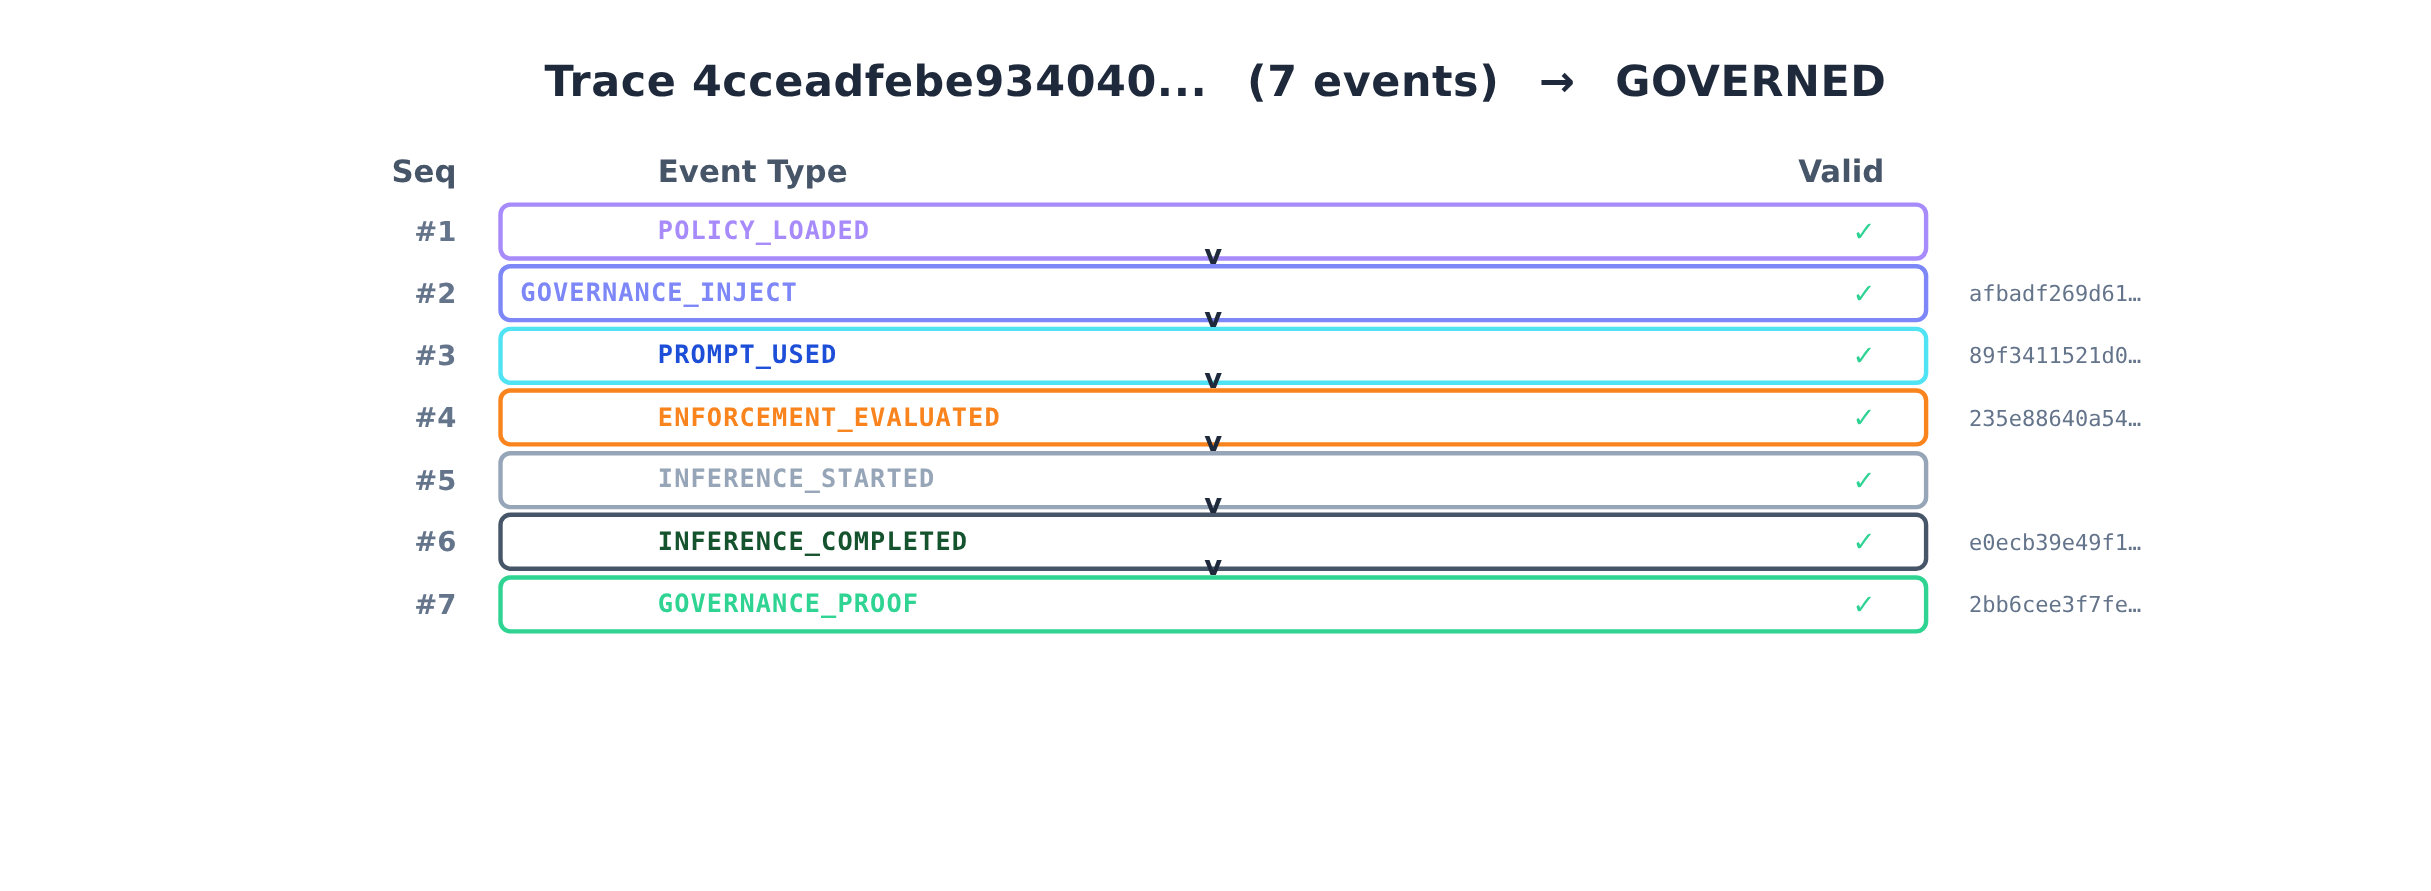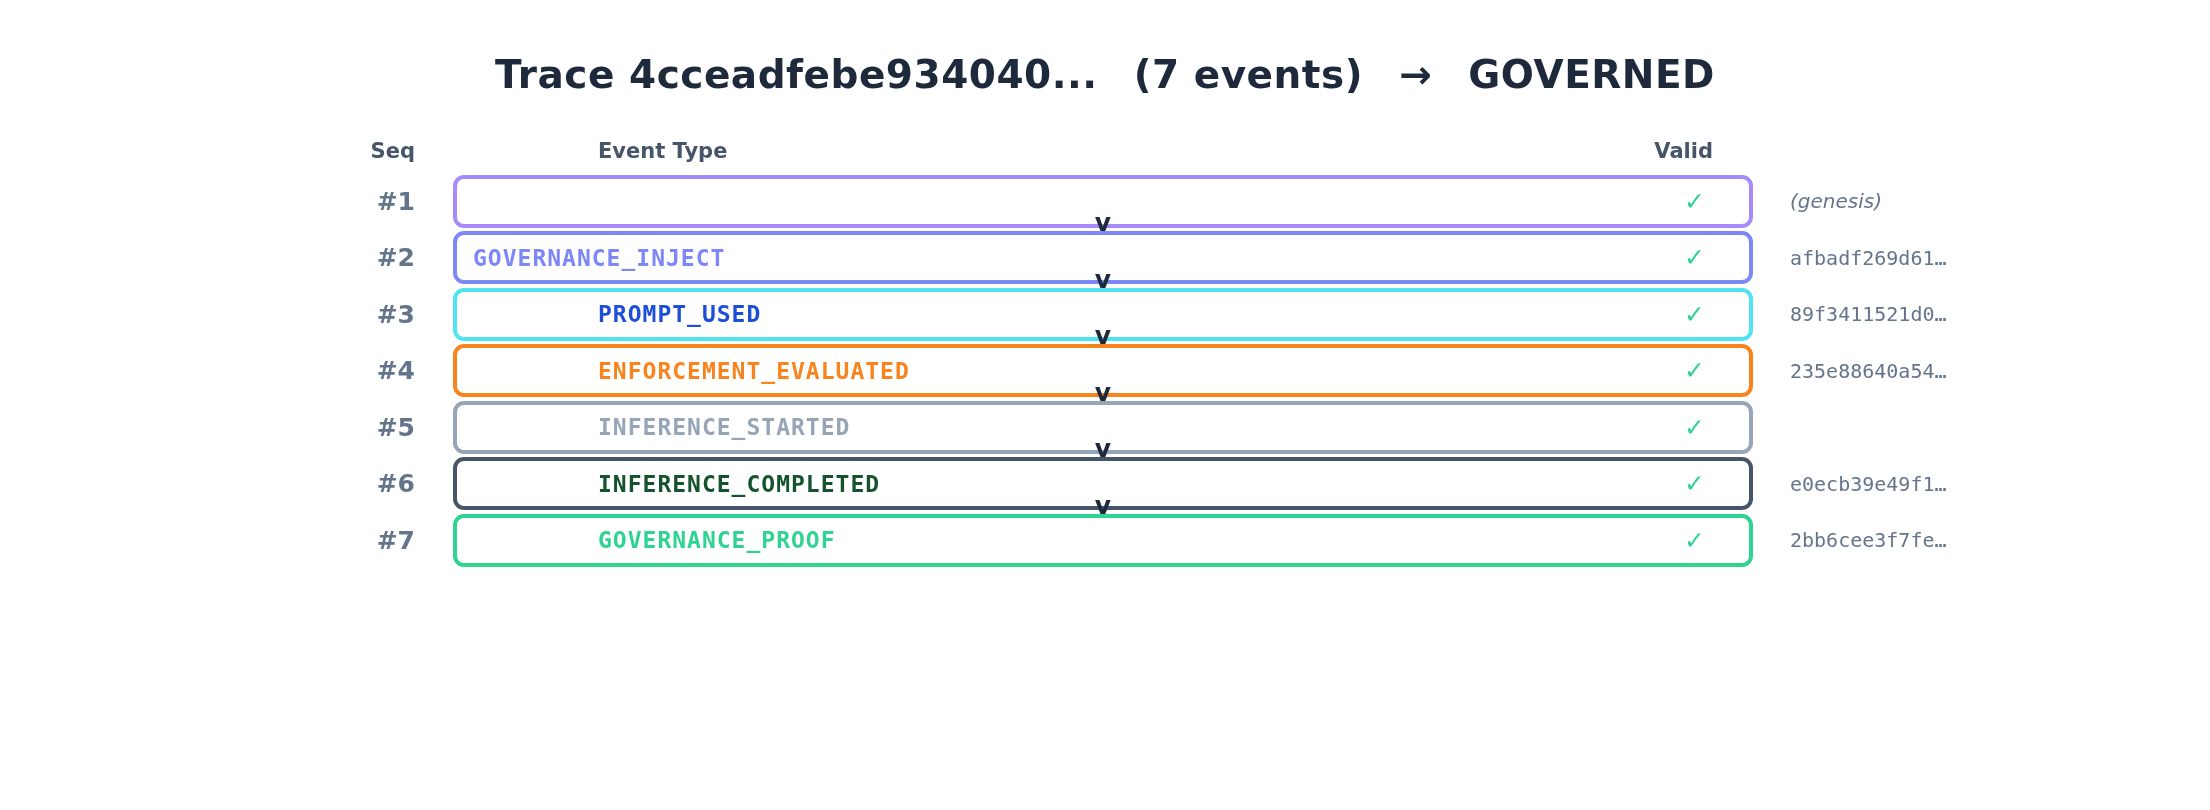--- a/index.html
+++ b/index.html
@@ -25,21 +25,21 @@
   
   .header-row, .row{
     display:grid;
     grid-template-columns:453px 1300px 1fr;
     align-items:center;
   }
   .header-row{
     margin-top:40px;
     margin-bottom:12px;
     font-weight:bold;
-    font-size:21px;
+    font-size:28px;
     color:#475569;
   }
   .header-row .col-seq{text-align:right;padding-right:38px;}
   .header-row .col-box{display:flex;align-items:center;}
   .header-row .h-event{padding-left:145px;}
   .header-row .h-valid{margin-left:auto;padding-right:40px;}
   .header-row .col-hash{padding-left:37px;}
 
   .row{margin-bottom:3.5px;}
   .seq{
@@ -113,23 +113,23 @@
     <div class="col-box">
       <span class="h-event">Event Type</span>
       <span class="h-valid">Valid</span>
     </div>
   </div>
 
   <div id="rows">
       <div class="row">
         <div class="seq">#1</div>
         <div class="event-box" style="border-color: rgb(167, 139, 250);">
+          <span class="event-label" style="color: rgb(167, 139, 250);">POLICY_LOADED</span>
           <span class="check" style="color: rgb(46, 211, 148);">✓</span>
         </div>
-        <div class="hash genesis">(genesis)</div>
       </div>
       <div class="row">
         <div class="seq">#2</div>
         <div class="event-box" style="border-color: rgb(125, 135, 248);">
           <div class="arrow" style="color: rgb(30, 41, 59);">v</div>
           <span class="event-label" style="color: rgb(125, 135, 248); padding-left: 16px;">GOVERNANCE_INJECT</span>
           <span class="check" style="color: rgb(46, 211, 148);">✓</span>
         </div>
         <div class="hash">afbadf269d61…</div>
       </div>

